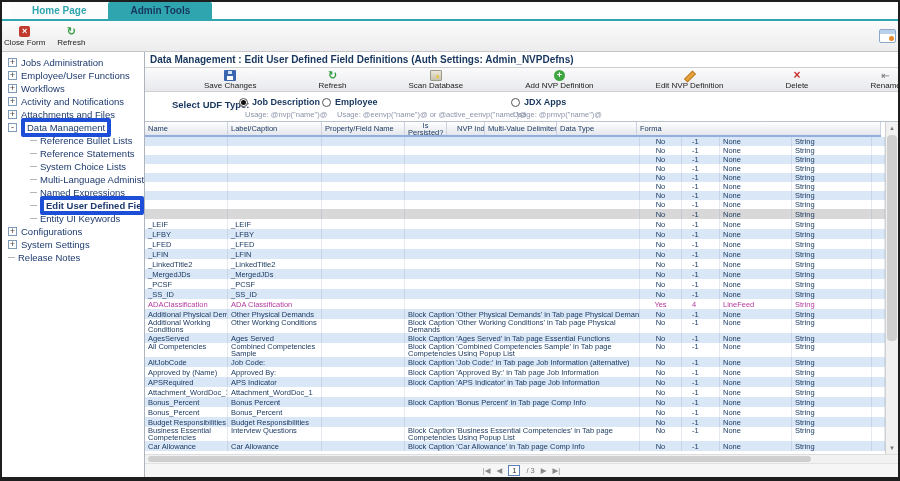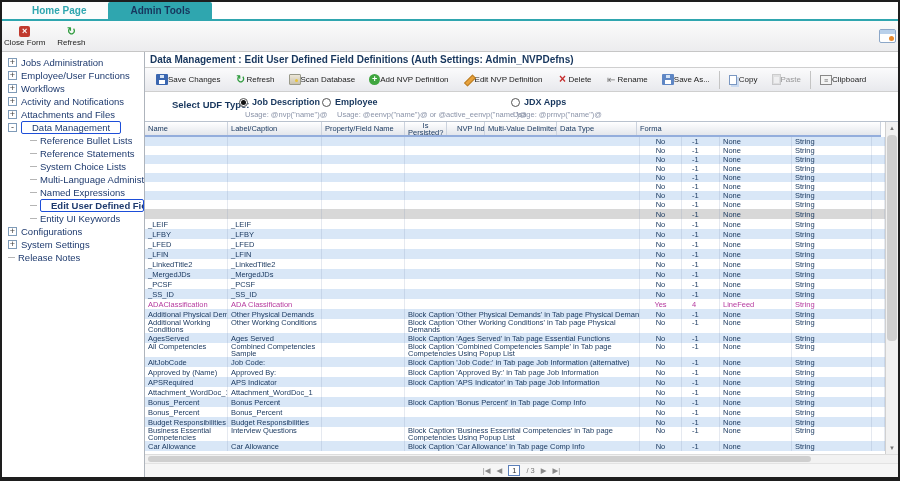--- a/index.html
+++ b/index.html
@@ -27,29 +27,29 @@
 
   
   .tree { width:143px; flex:none; border-right:1px solid #AEB4BC; padding-top:4px; overflow:hidden;
           font-size:9.5px; color:#1E3A6E; }
   .titem { display:flex; align-items:center; height:13px; padding-left:6px; white-space:nowrap; cursor:default; }
   .titem.child { padding-left:28px; }
   .expander { width:9px; height:9px; border:1px solid #7F9BB8; background:#fff; color:#444; flex:none;
               font-size:9px; line-height:7px; text-align:center; margin-right:4px; }
   .tconn { width:7px; height:1px; background:#B5B5B5; flex:none; margin-right:3px; }
   .tlabel { overflow:hidden; }
-  .hl { border:1px solid #1d4ed8; border-radius:2px; padding:0 10px; }
+  .hl { border:4px solid #1d4ed8; border-radius:2px; padding:0 2px; }
   .selbold { font-weight:bold; }
 
   
   .main { flex:1; display:flex; flex-direction:column; overflow:hidden; background:#fff; }
   .mtitle { height:15px; flex:none; font-size:10px; font-weight:bold; line-height:15px; color:#17365D; padding-left:5px; white-space:nowrap; }
   .mtb { height:25px; flex:none; background:linear-gradient(#FBFBFC,#E8E9ED); border-top:1px solid #CFCFCF;
          border-bottom:1px solid #CFCFCF; display:flex; align-items:center; padding-left:4px; }
-  .tbtn { display:flex; flex-direction:row; align-items:center; gap:0; font-size:8px; color:#222; padding:0 7px; white-space:nowrap; }
+  .tbtn { display:flex; flex-direction:column; align-items:center; gap:0; font-size:8px; color:#222; padding:0 7px; white-space:nowrap;margin-left:48px; }
   .tbtn.disabled { opacity:.45; }
   .tsep { width:1px; height:18px; background:#C4C4C4; margin:0 2px; flex:none; }
 
   
   .ic { width:12px; height:11px; position:relative; display:inline-block; text-align:center; }
   .save-icon,.save-as-icon { background:#3A66B0; border-radius:1px; }
   .save-as-icon { background:#5E86C4; }
   .save-icon::before,.save-as-icon::before { content:""; position:absolute; left:4px; top:1px; width:4px; height:3px; background:#D6E4F5; }
   .save-icon::after,.save-as-icon::after { content:""; position:absolute; left:3px; bottom:1px; width:6px; height:4px; background:#fff; }
   .refresh-icon::before { content:"↻"; color:#2E9B3D; font-weight:bold; font-size:11px; line-height:11px; }

